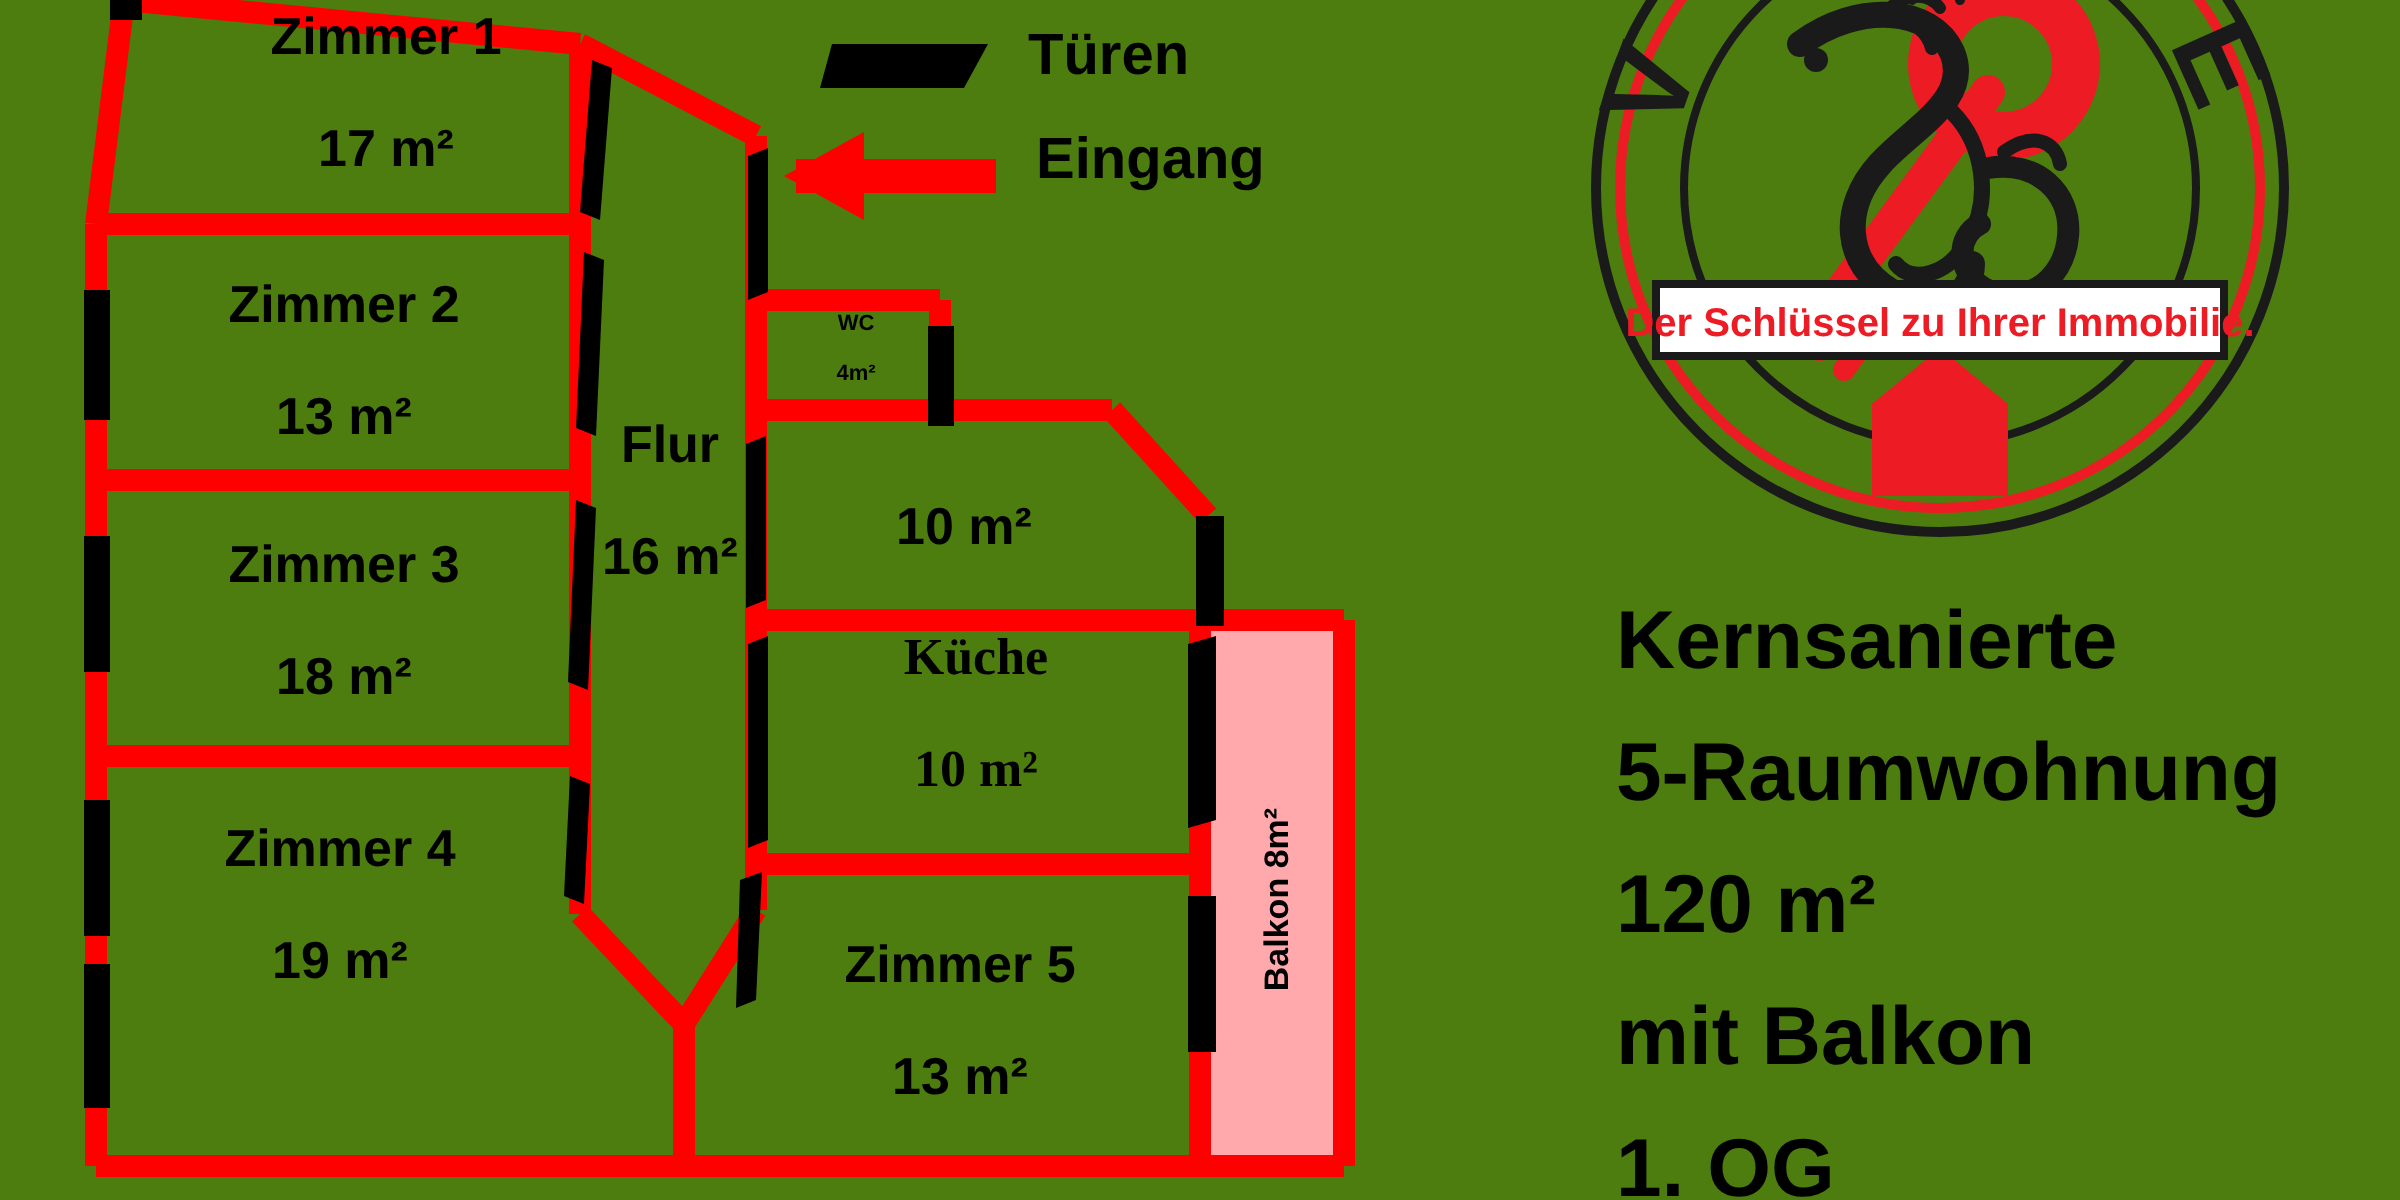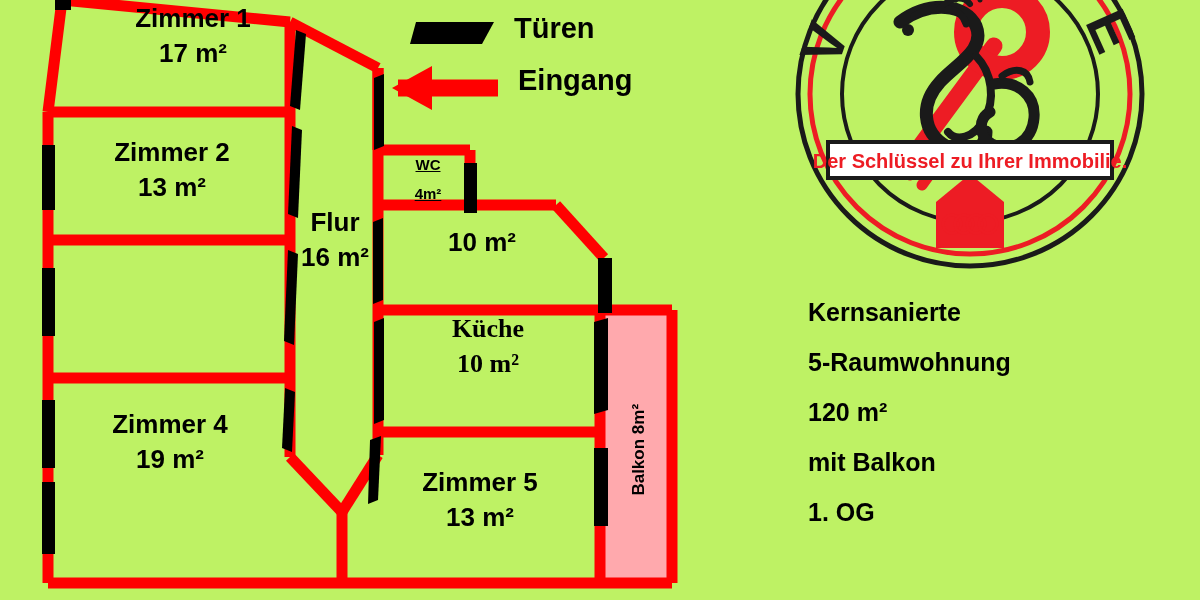--- a/index.html
+++ b/index.html
@@ -11,21 +11,21 @@
     width: 1200px;
     height: 600px;
     overflow: hidden;
     font-family: "Liberation Sans", sans-serif;
     position: relative;
   }
   #stage {
     position: relative;
     width: 1200px;
     height: 600px;
-    background: #bef264;
+    background: #4d7c0f;
   }
   .floorplan-svg {
     position: absolute;
     left: 0;
     top: 0;
     width: 700px;
     height: 600px;
   }
   .room-label {
     position: absolute;
@@ -33,22 +33,22 @@
     color: #000000;
     font-weight: bold;
     font-family: "Liberation Sans", sans-serif;
     line-height: 1.28;
     white-space: nowrap;
     pointer-events: none;
   }
   .room-label .rm-name { display: block; }
   .room-label .rm-area { display: block; }
   .room-big { font-size: 26px; }
-  .room-big .rm-area { margin-top: 2px; }
-  .room-small { font-size: 15px; line-height: 1.15; text-decoration: underline; }
+  .room-big .rm-area { margin-top: 23px; }
+  .room-small { font-size: 11px; line-height: 1.15; }
   .room-small .rm-area { margin-top: 12px; }
 
   .balkon-label {
     position: absolute;
     font-weight: bold;
     font-size: 17px;
     color: #000000;
     font-family: "Liberation Sans", sans-serif;
     white-space: nowrap;
     transform: rotate(-90deg);
@@ -69,21 +69,21 @@
 
   
   #info-block {
     position: absolute;
     left: 808px;
     top: 300px;
     width: 380px;
   }
   #info-block .info-line {
     font-weight: bold;
-    font-size: 25px;
+    font-size: 41px;
     color: #000000;
     font-family: "Liberation Sans", sans-serif;
     line-height: 1.0;
     margin-bottom: 25px;
     white-space: nowrap;
   }
 
   
   #logo {
     position: absolute;
@@ -184,20 +184,24 @@
   <div class="room-label room-big" style="left:108px; top:2px; width:170px;">
     <span class="rm-name">Zimmer 1</span>
     <span class="rm-area">17 m²</span>
   </div>
 
   <div class="room-label room-big" style="left:82px; top:136px; width:180px;">
     <span class="rm-name">Zimmer 2</span>
     <span class="rm-area">13 m²</span>
   </div>
 
+  <div class="room-label room-big" style="left:82px; top:266px; width:180px;">
+    <span class="rm-name">Zimmer 3</span>
+    <span class="rm-area">18 m²</span>
+  </div>
 
   <div class="room-label room-big" style="left:80px; top:408px; width:180px;">
     <span class="rm-name">Zimmer 4</span>
     <span class="rm-area">19 m²</span>
   </div>
 
   <div class="room-label room-big" style="left:390px; top:466px; width:180px;">
     <span class="rm-name">Zimmer 5</span>
     <span class="rm-area">13 m²</span>
   </div>

